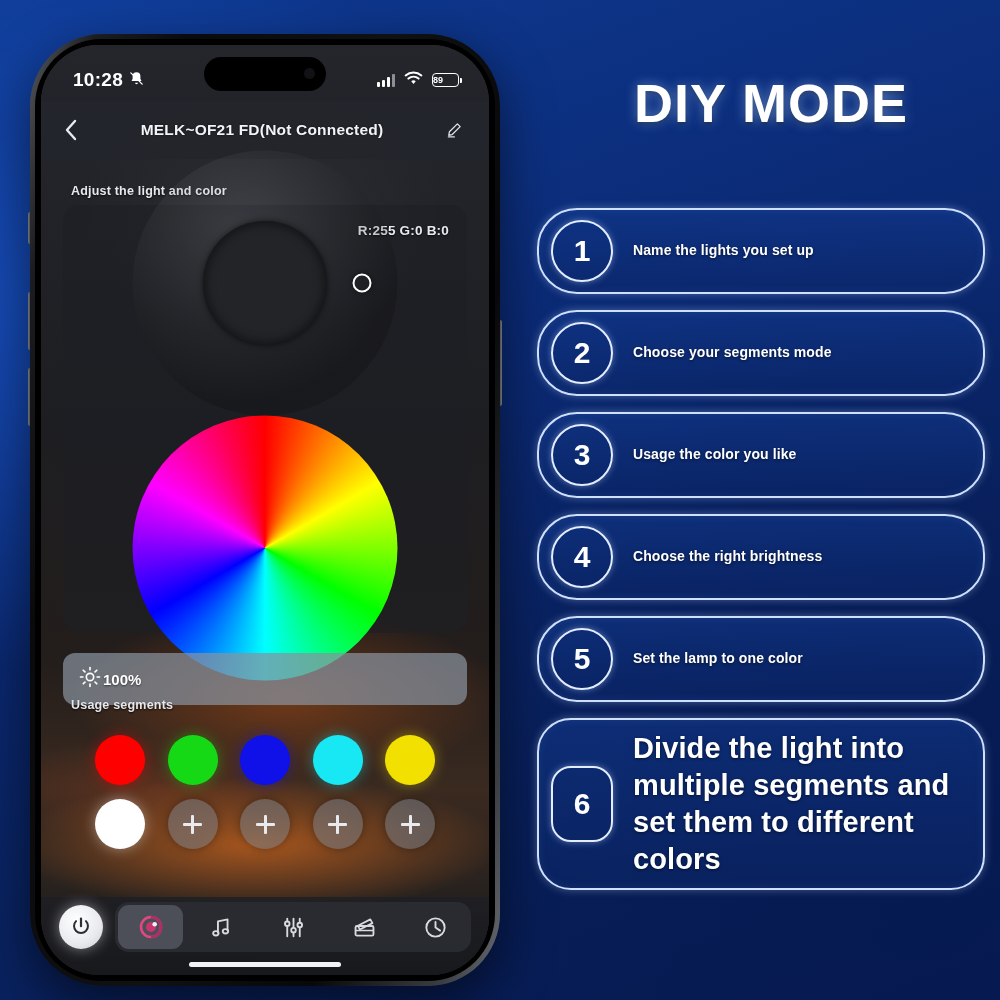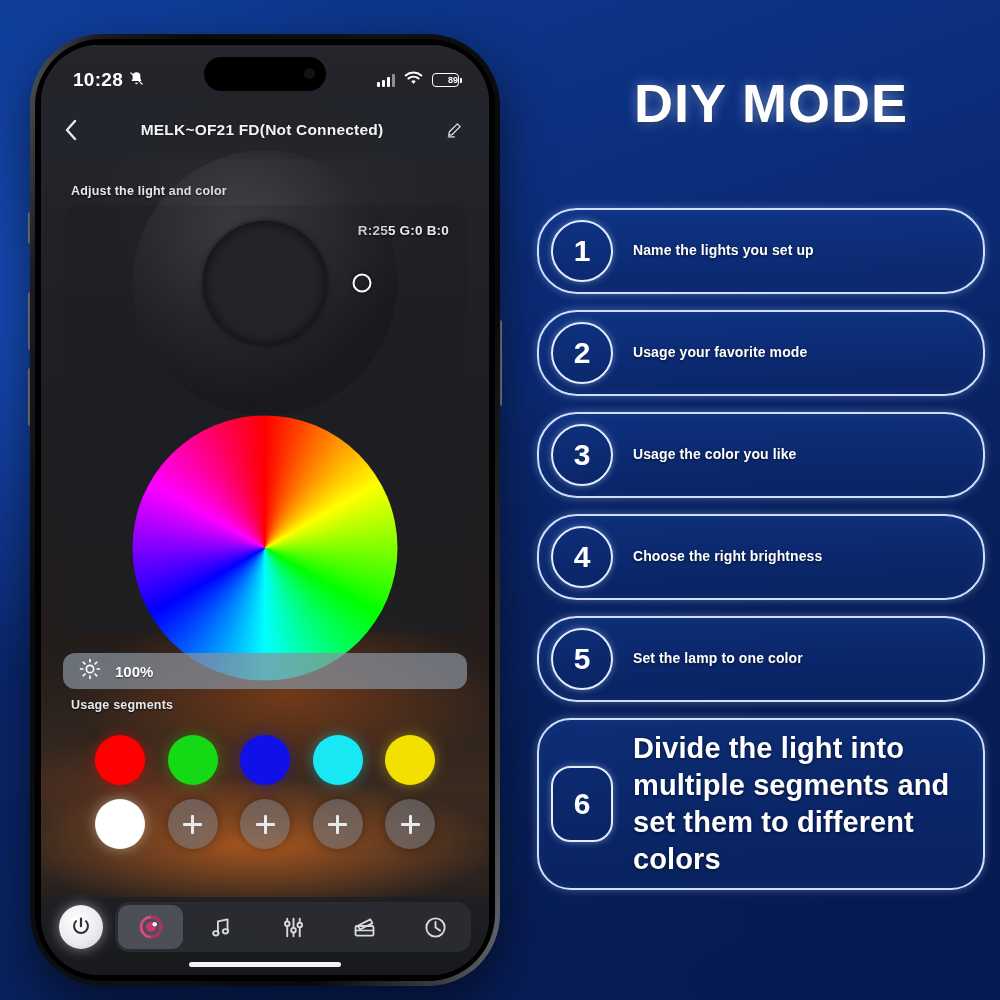--- a/index.html
+++ b/index.html
@@ -94,21 +94,21 @@
   .bars { display: flex; align-items: flex-end; gap: 2px; height: 13px; }
   .bars i { display:block; width: 3px; background:#fff; border-radius:1px; }
   .bars i:nth-child(1){height:5px}
   .bars i:nth-child(2){height:7px}
   .bars i:nth-child(3){height:10px}
   .bars i:nth-child(4){height:13px; background:#8d8f95;}
   .batt {
     position: relative;
     width: 27px; height: 14px;
     border: 1.6px solid #fff; border-radius: 4px;
-    display:flex; align-items:center; justify-content:flex-end;
+    display:flex; align-items:center; justify-content:flex-start;
   }
   .batt::after {
     content:''; position:absolute; right:-4px; top:4px;
     width:2px; height:5px; background:#fff; border-radius:0 1px 1px 0;
   }
   .batt span { font-size: 9px; font-weight: bold; color:#fff; line-height:1; }
 
   
   .island {
     position: absolute;
@@ -231,26 +231,26 @@
     border-radius: 50%;
     border: 2.2px solid #ffffff;
     background: transparent;
     box-shadow: 0 0 4px rgba(0,0,0,0.6);
   }
 
   
   .brightness {
     position: absolute;
     left: 22px; top: 608px;
-    width: 404px; height: 36px;
+    width: 404px; height: 52px;
     border-radius: 12px;
     background: rgba(136,146,158,0.72);
     display: flex; align-items: center;
     padding-left: 16px;
-    gap: 14px;
+    gap: 2px;
   }
   .bright-val {
     color: #fff; font-size: 15px; font-weight: bold;
     text-shadow: 0 1px 2px rgba(0,0,0,0.5);
   }
 
   
   .swatches {
     position: absolute;
     left: 22px; top: 690px;
@@ -578,21 +578,21 @@
 
   <div class="panel">
     <div class="panel-title">DIY MODE</div>
     <div class="steps" id="steps">
         <div class="step">
           <div class="step-badge">1</div>
           <div class="step-text">Name the lights you set up</div>
         </div>
         <div class="step">
           <div class="step-badge">2</div>
-          <div class="step-text">Usage your favorite mode</div>
+          <div class="step-text">Choose your segments mode</div>
         </div>
         <div class="step">
           <div class="step-badge">3</div>
           <div class="step-text">Usage the color you like</div>
         </div>
         <div class="step">
           <div class="step-badge">4</div>
           <div class="step-text">Choose the right brightness</div>
         </div>
         <div class="step">

